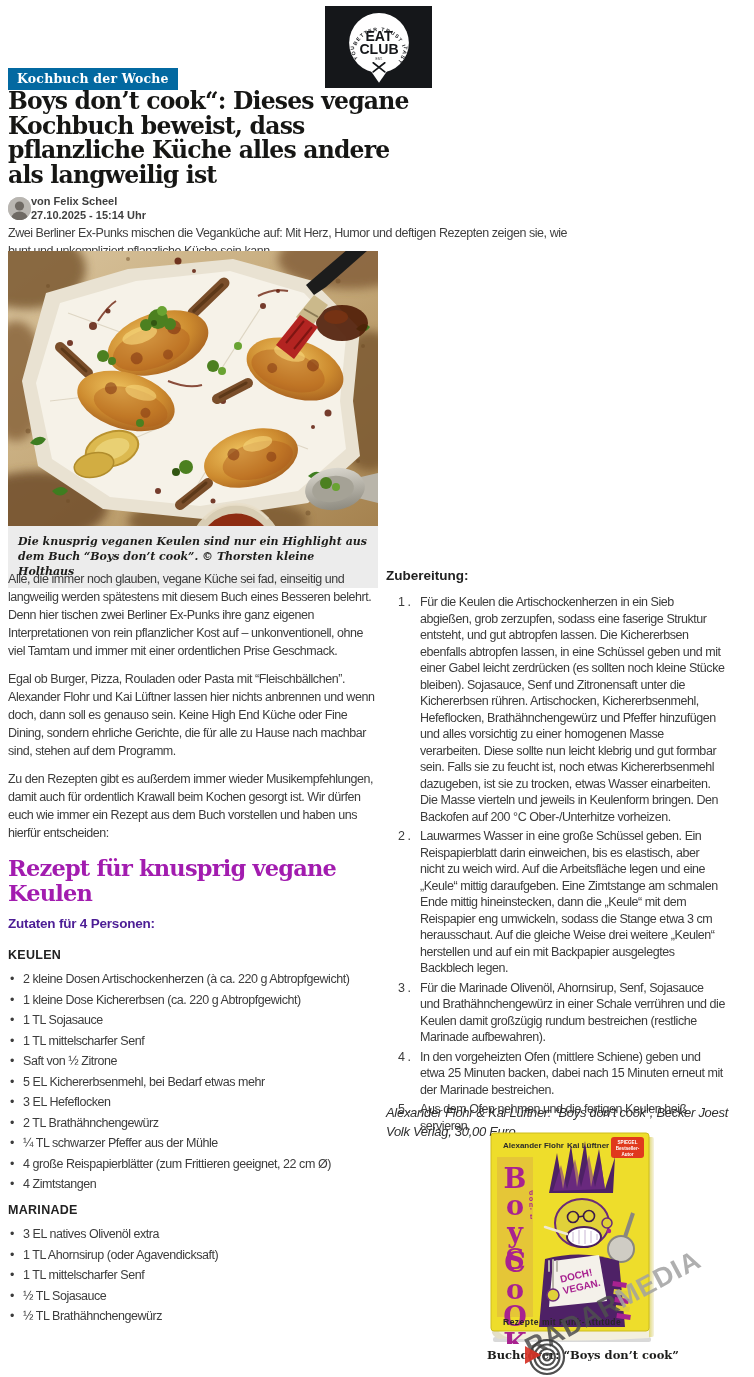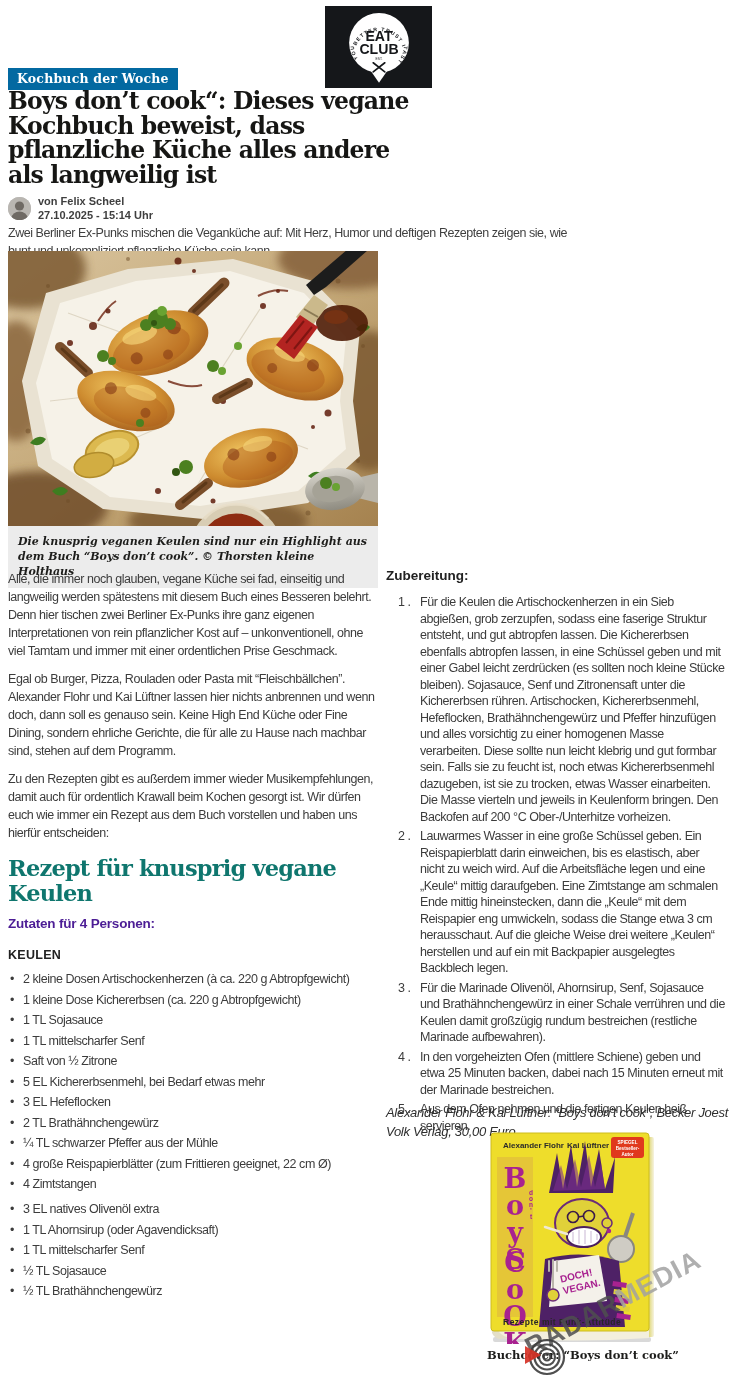--- a/index.html
+++ b/index.html
@@ -18,40 +18,40 @@
     font-family:"DejaVu Serif", serif;font-weight:bold;font-size:12.5px;
     padding:3px 9px 4px 9px;letter-spacing:.2px;text-align:right;}
 
   
   .headline{left:8px;top:89px;width:430px;
     font-family:"DejaVu Serif", serif;font-weight:bold;color:#161614;
     font-size:23.5px;line-height:24.5px;letter-spacing:-0.8px;}
   .headline span{display:block;}
 
   
-  .byline{left:8px;top:195px;display:flex;align-items:center;gap:7px;}
+  .byline{left:8px;top:195px;display:flex;align-items:center;}
   .avatar{width:23px;height:23px;border-radius:50%;overflow:hidden;background:#c2c2c2;flex:0 0 auto;}
   .byline-txt{font-size:11px;font-weight:bold;color:#3f3f3f;line-height:13.5px;}
 
   
   .teaser{left:8px;top:224px;width:575px;font-size:12.5px;line-height:18px;
     letter-spacing:-0.45px;color:#3f3f3f;}
 
   
   .photo{left:8px;top:251px;width:370px;height:275px;}
   .photo-caption{left:8px;top:526px;width:370px;box-sizing:border-box;
     background:#ececec;padding:8px 10px 9px 10px;
     font-family:"DejaVu Serif", serif;font-style:italic;font-weight:bold;
     font-size:11px;line-height:15px;color:#1d1d1b;}
 
   
   .left-col{left:8px;top:570px;width:372px;}
   .left-col p{margin:0 0 10px 0;font-size:12.5px;line-height:18px;letter-spacing:-0.45px;}
   .recipe-h2{margin:14px 0 10px 0;font-family:"DejaVu Serif", serif;font-weight:bold;
-    color:#0f766e;font-size:22.5px;line-height:25px;letter-spacing:-0.8px;}
+    color:#a21caf;font-size:22.5px;line-height:25px;letter-spacing:-0.8px;}
   .recipe-h2 span{display:block;}
   .sub-h3{margin:0 0 17px 0;font-size:13.5px;font-weight:bold;color:#4c1d95;letter-spacing:-0.2px;}
   .ing-title{margin:0 0 8px 0;font-size:12.5px;font-weight:bold;color:#222222;letter-spacing:.3px;}
   ul.ing{list-style:none;margin:0 0 7px 0;padding:0;}
   ul.ing li{position:relative;padding-left:15px;font-size:12.5px;line-height:18px;
     letter-spacing:-0.45px;margin-bottom:2.5px;}
   ul.ing li::before{content:"\2022";position:absolute;left:2px;top:0;color:#3c3c3c;}
 
   .right-col{left:386px;top:568px;width:350px;}
   .prep-title{margin:0 0 10px 0;font-size:13.5px;font-weight:bold;color:#222222;}
@@ -341,20 +341,21 @@
     <li>1 TL Sojasauce</li>
     <li>1 TL mittelscharfer Senf</li>
     <li>Saft von ½ Zitrone</li>
     <li>5 EL Kichererbsenmehl, bei Bedarf etwas mehr</li>
     <li>3 EL Hefeflocken</li>
     <li>2 TL Brathähnchengewürz</li>
     <li>¼ TL schwarzer Pfeffer aus der Mühle</li>
     <li>4 große Reispapierblätter (zum Frittieren geeignet, 22 cm Ø)</li>
     <li>4 Zimtstangen</li>
   </ul>
+  <div class="ing-title" style="margin-top:10px;">MARINADE</div>
   <ul class="ing">
     <li>3 EL natives Olivenöl extra</li>
     <li>1 TL Ahornsirup (oder Agavendicksaft)</li>
     <li>1 TL mittelscharfer Senf</li>
     <li>½ TL Sojasauce</li>
     <li>½ TL Brathähnchengewürz</li>
   </ul>
 </div>
 
 <div class="abs right-col">

